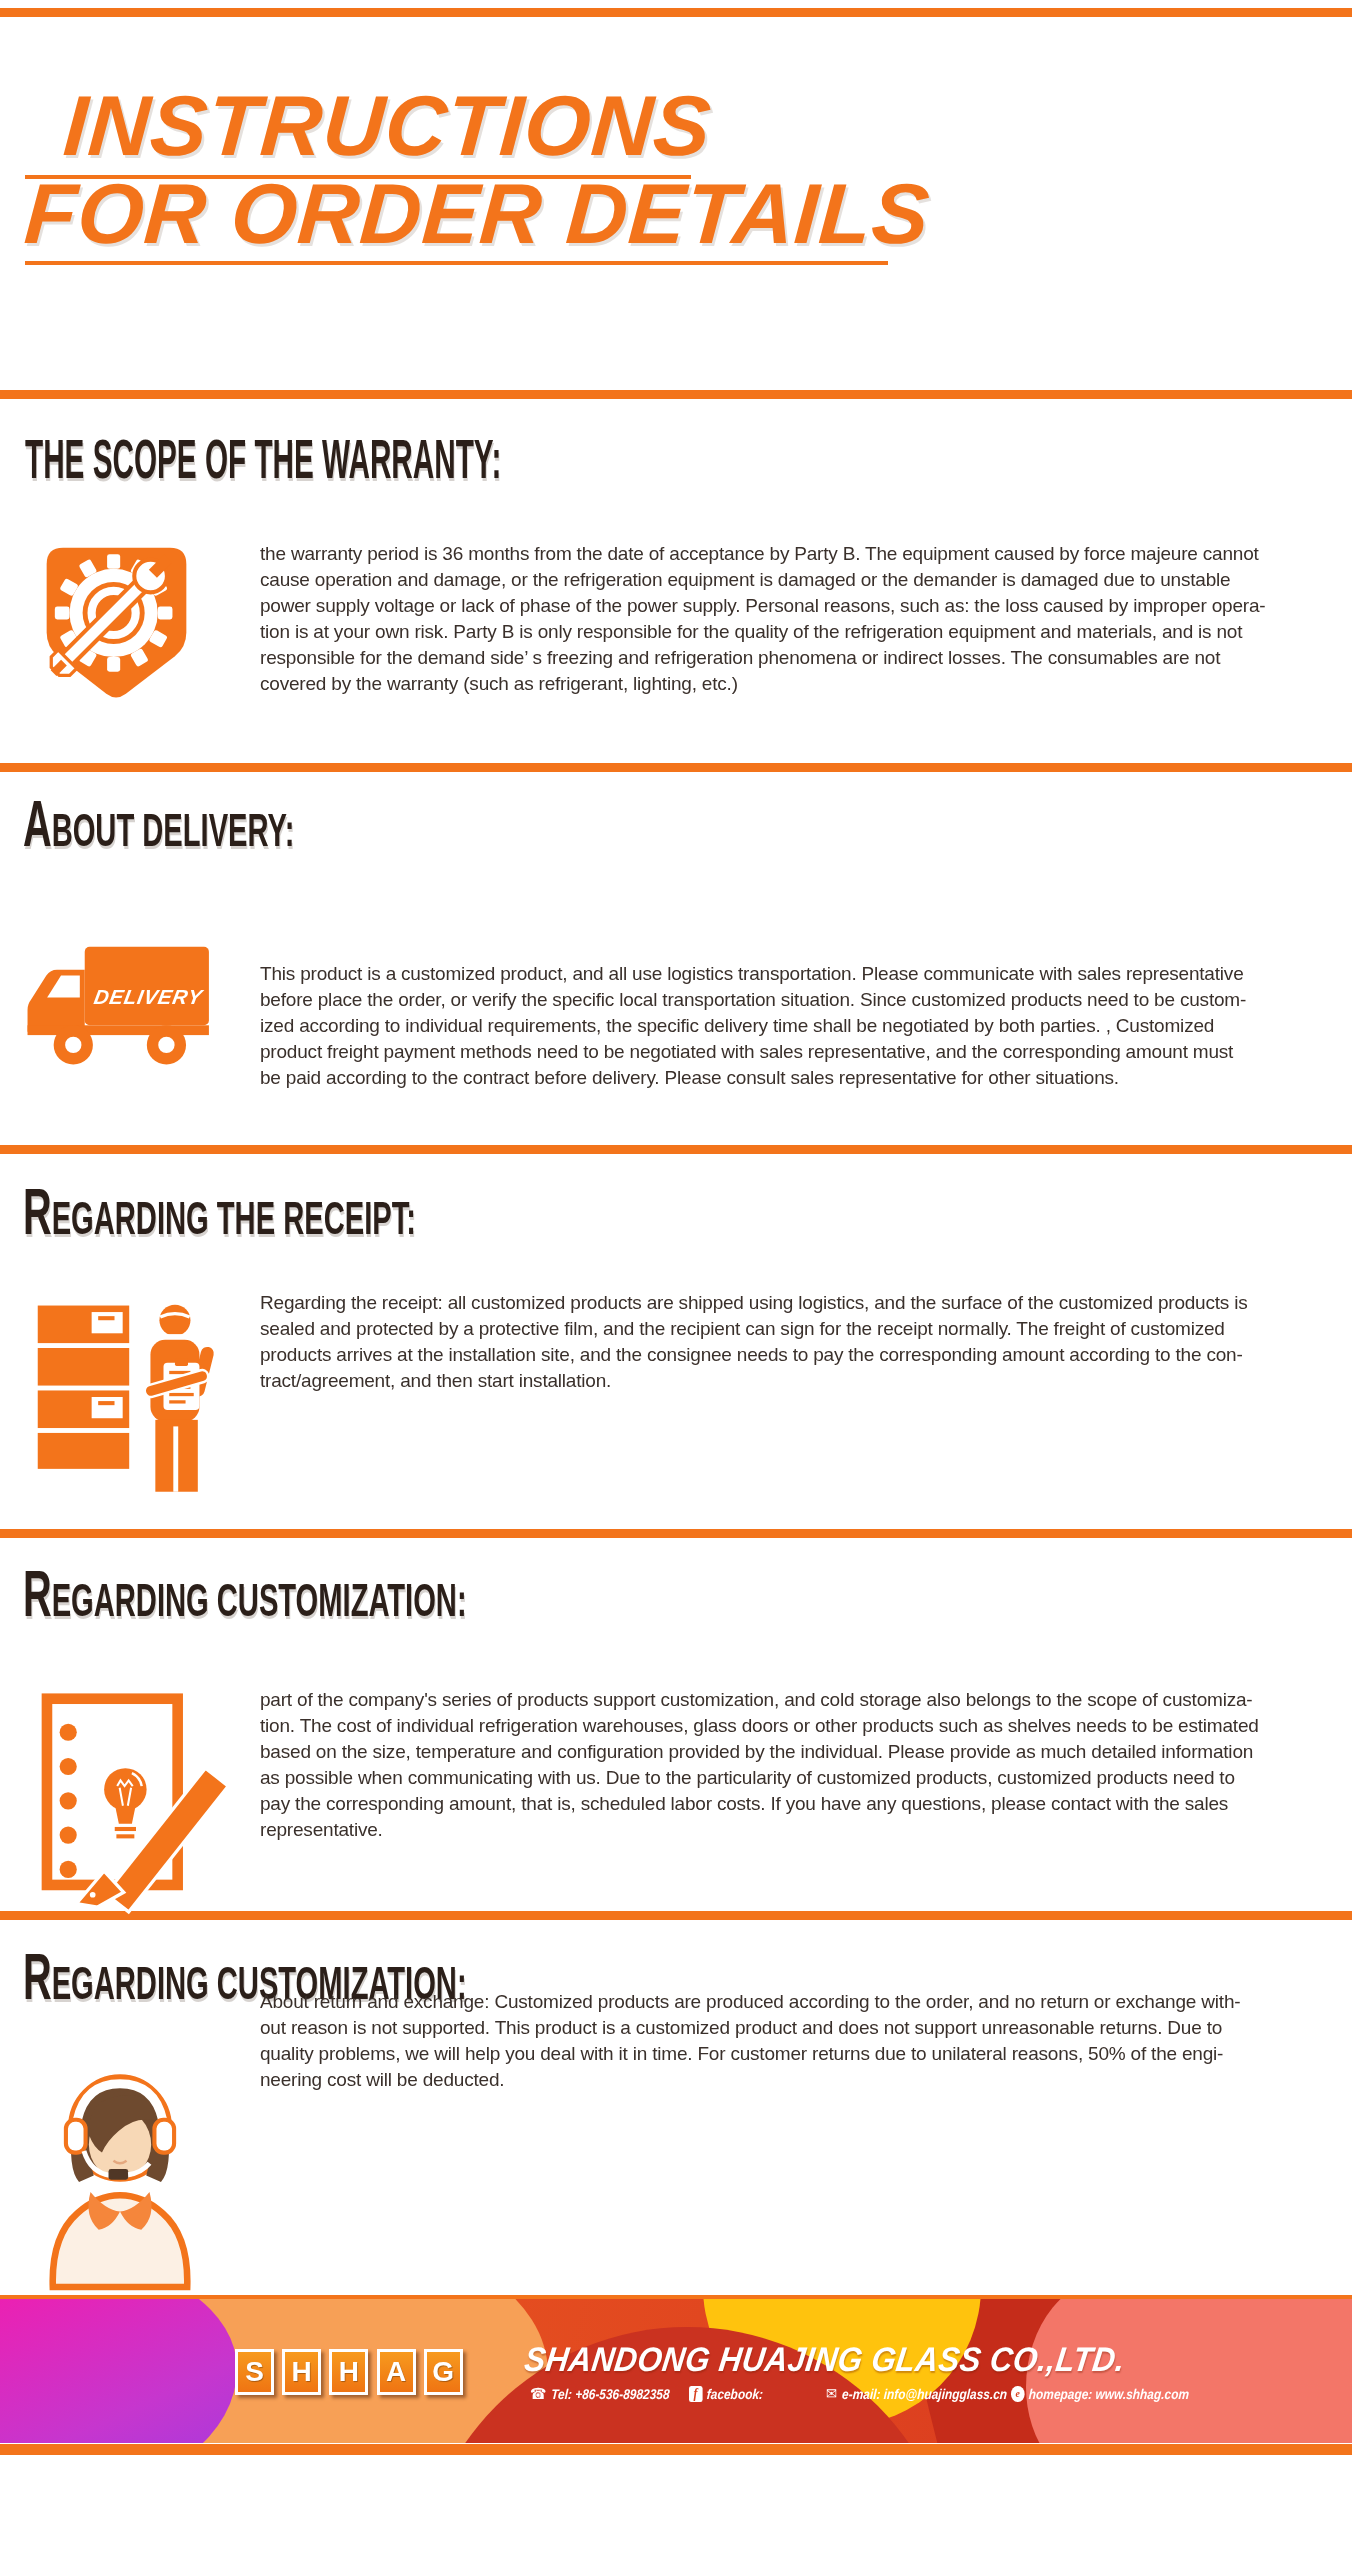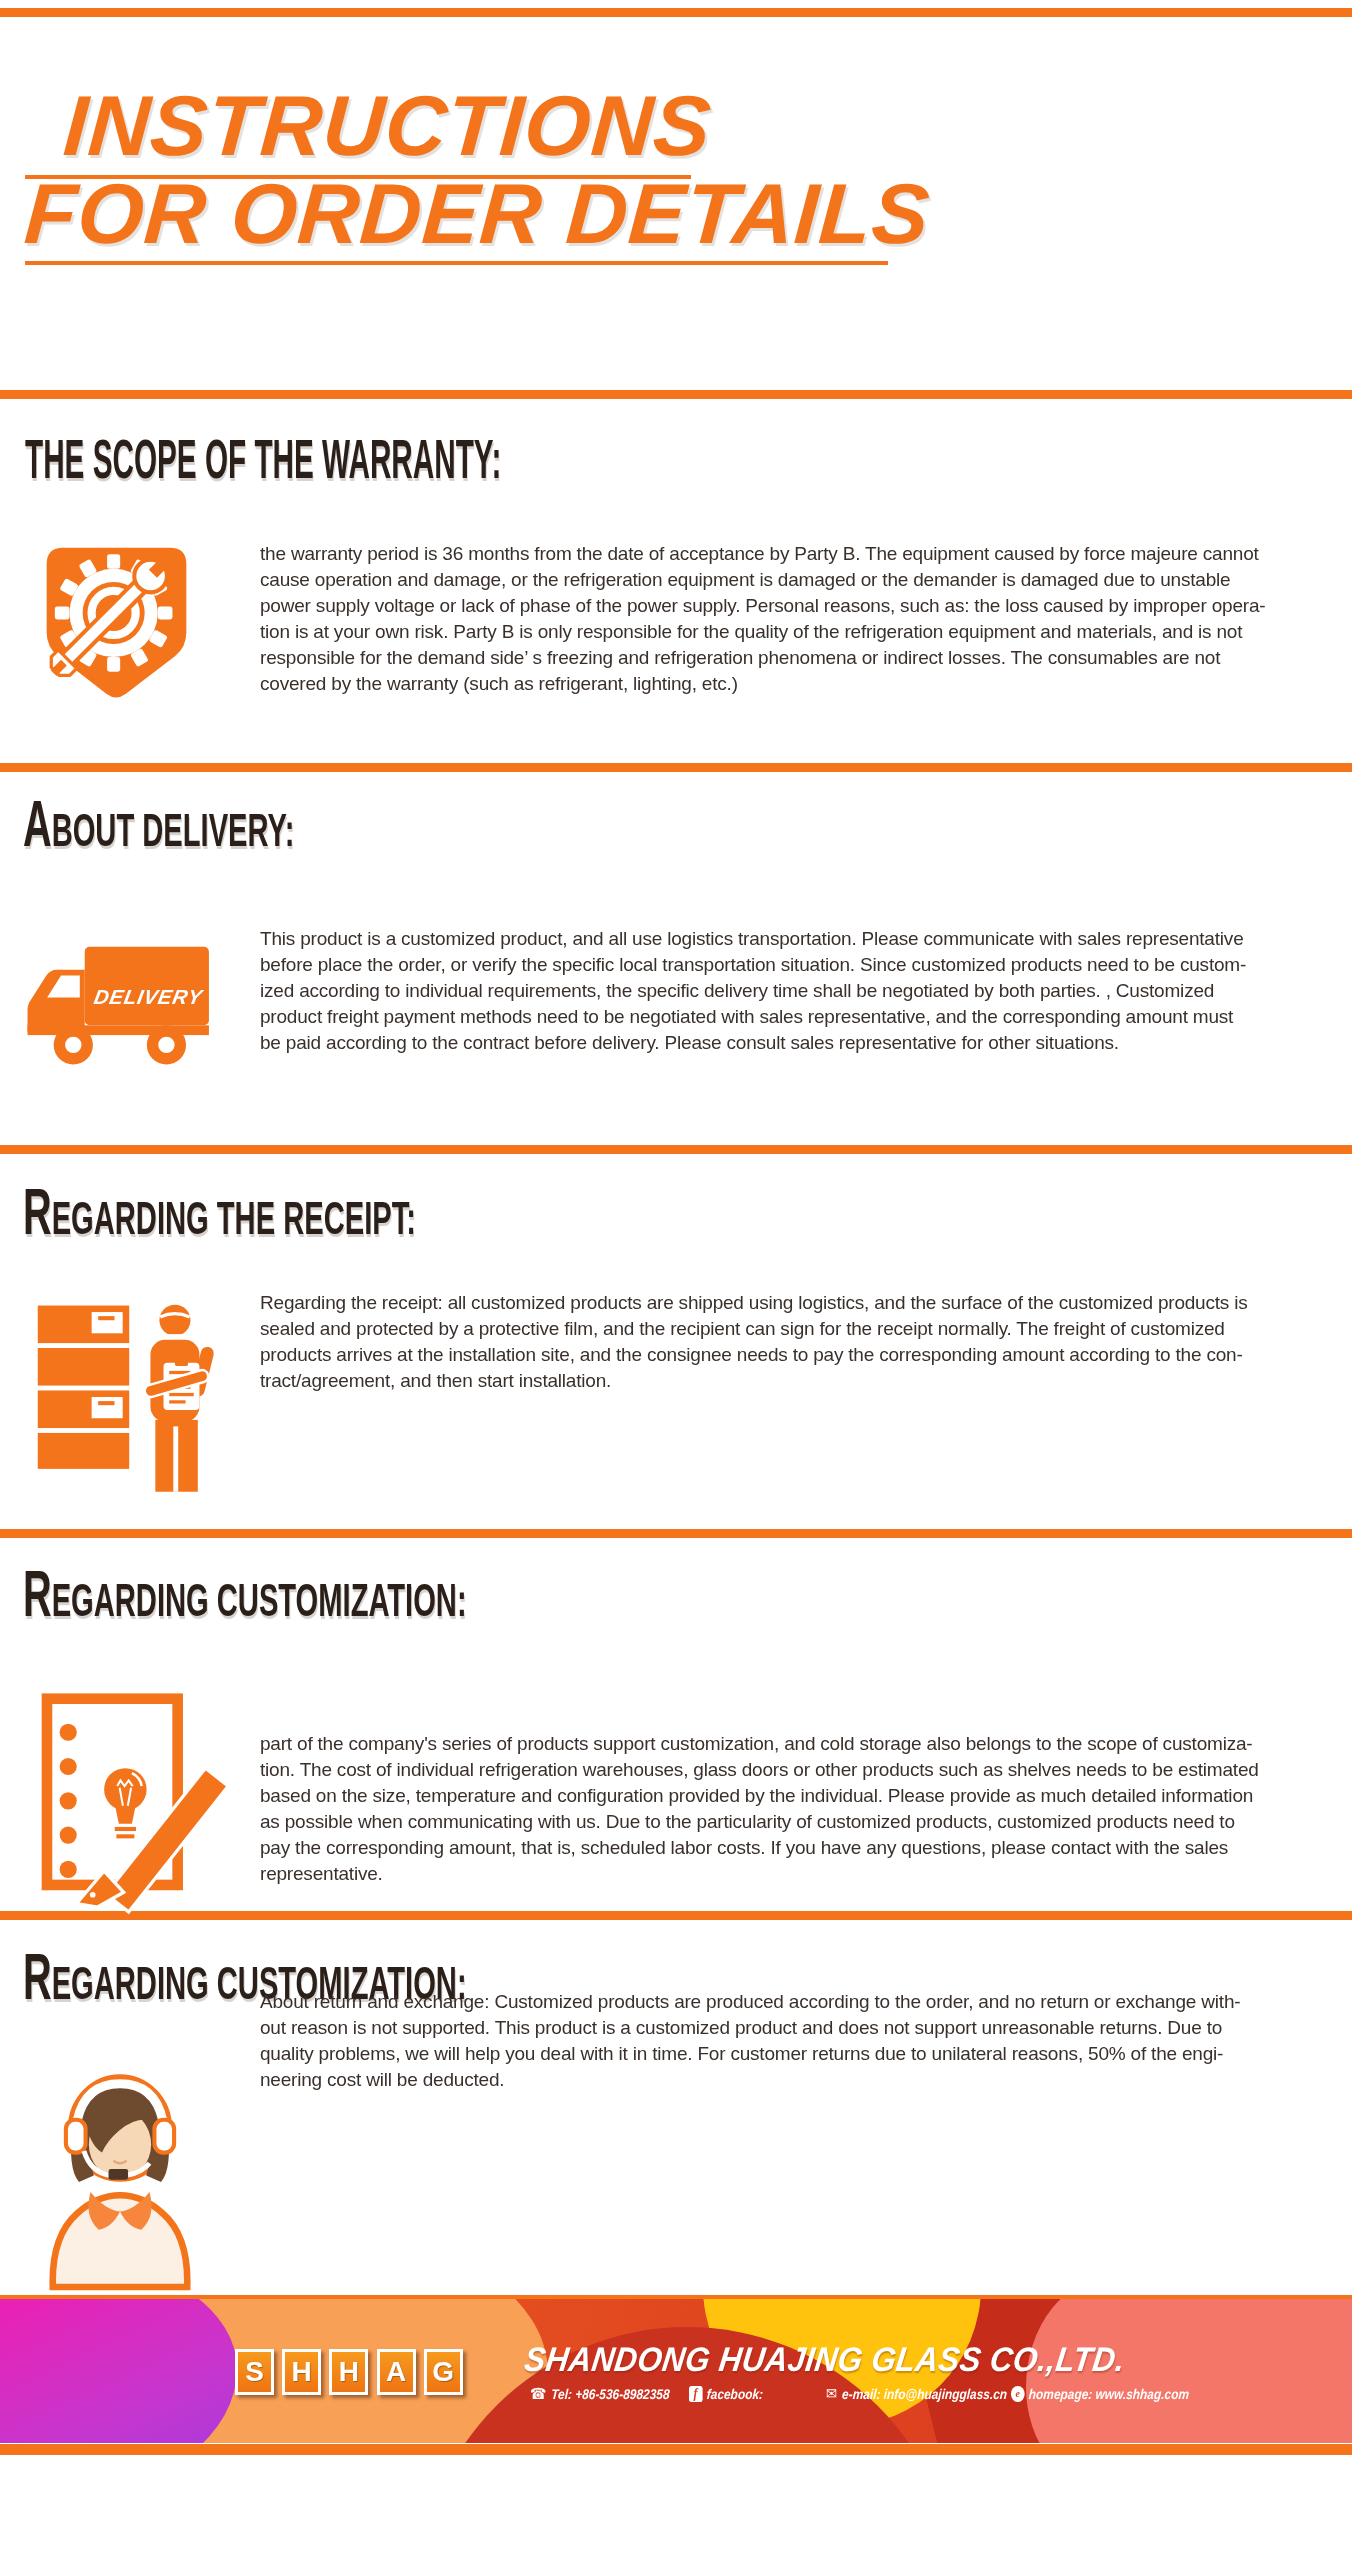--- a/index.html
+++ b/index.html
@@ -135,21 +135,21 @@
       <path d="M78,30 H44 q-8,0 -13,7 L12,67 q-4,5 -4,12 v27 h70 z"></path>
       <rect x="8" y="98" width="222" height="12"></rect>
       <circle cx="64" cy="122" r="24"></circle>
       <circle cx="178" cy="122" r="24"></circle>
     </g>
     <path d="M72,37 H49 L32,64 h40 z" fill="#fff"></path>
     <circle cx="64" cy="122" r="10" fill="#fff"></circle>
     <circle cx="178" cy="122" r="10" fill="#fff"></circle>
     <text transform="translate(88 72) skewX(-10)" font-size="25" font-weight="bold" font-style="italic" fill="#fff" letter-spacing="1" font-family="Liberation Sans, sans-serif">DELIVERY</text>
   </svg>
-  <div class="abs body-text" style="top:926px">This product is a customized product, and all use logistics transportation. Please communicate with sales representative
+  <div class="abs body-text" style="top:961px">This product is a customized product, and all use logistics transportation. Please communicate with sales representative
 before place the order, or verify the specific local transportation situation. Since customized products need to be custom-
 ized according to individual requirements, the specific delivery time shall be negotiated by both parties. , Customized
 product freight payment methods need to be negotiated with sales representative, and the corresponding amount must
 be paid according to the contract before delivery. Please consult sales representative for other situations.</div>
 
   <div class="abs h" style="left:23px;top:1180px">
     <span class="hf">R</span><span class="hr">EGARDING THE RECEIPT:</span>
   </div>
   <svg class="icon-svg" style="left:23px;top:1299px" width="192" height="196" viewBox="0 0 235 240">
     <g fill="#F3741B">
@@ -203,21 +203,21 @@
       <path d="M-10,-16 l4,-7 5,7 5,-7 5,7" stroke="#fff" stroke-width="2.5" fill="none"></path>
       <path d="M-7,-14 l4,22 M7,-14 l-4,22" stroke="#fff" stroke-width="2.5" fill="none"></path>
       <path d="M8,-32 a22,22 0 0 1 12,16" stroke="#fff" stroke-width="3" fill="none"></path>
       <rect x="-13" y="34" width="26" height="5" fill="#F3741B"></rect>
       <rect x="-11" y="43" width="22" height="5" fill="#F3741B"></rect>
     </g>
     <polygon points="96,246 218,92 246,114 124,268" fill="#F3741B" stroke="#fff" stroke-width="4"></polygon>
     <polygon points="60,258 94,218 118,244 86,262" fill="#F3741B" stroke="#fff" stroke-width="4"></polygon>
     <circle cx="80" cy="247" r="3.5" fill="#fff"></circle>
   </svg>
-  <div class="abs body-text" style="top:1731px">part of the company's series of products support customization, and cold storage also belongs to the scope of customiza-
+  <div class="abs body-text" style="top:1687px">part of the company's series of products support customization, and cold storage also belongs to the scope of customiza-
 tion. The cost of individual refrigeration warehouses, glass doors or other products such as shelves needs to be estimated
 based on the size, temperature and configuration provided by the individual. Please provide as much detailed information
 as possible when communicating with us. Due to the particularity of customized products, customized products need to
 pay the corresponding amount, that is, scheduled labor costs. If you have any questions, please contact with the sales
 representative.</div>
 
   <div class="abs h" style="left:23px;top:1945px">
     <span class="hf">R</span><span class="hr">EGARDING CUSTOMIZATION:</span>
   </div>
   <svg class="icon-svg" style="left:38px;top:2069px" width="164" height="218" viewBox="0 0 200 266">

